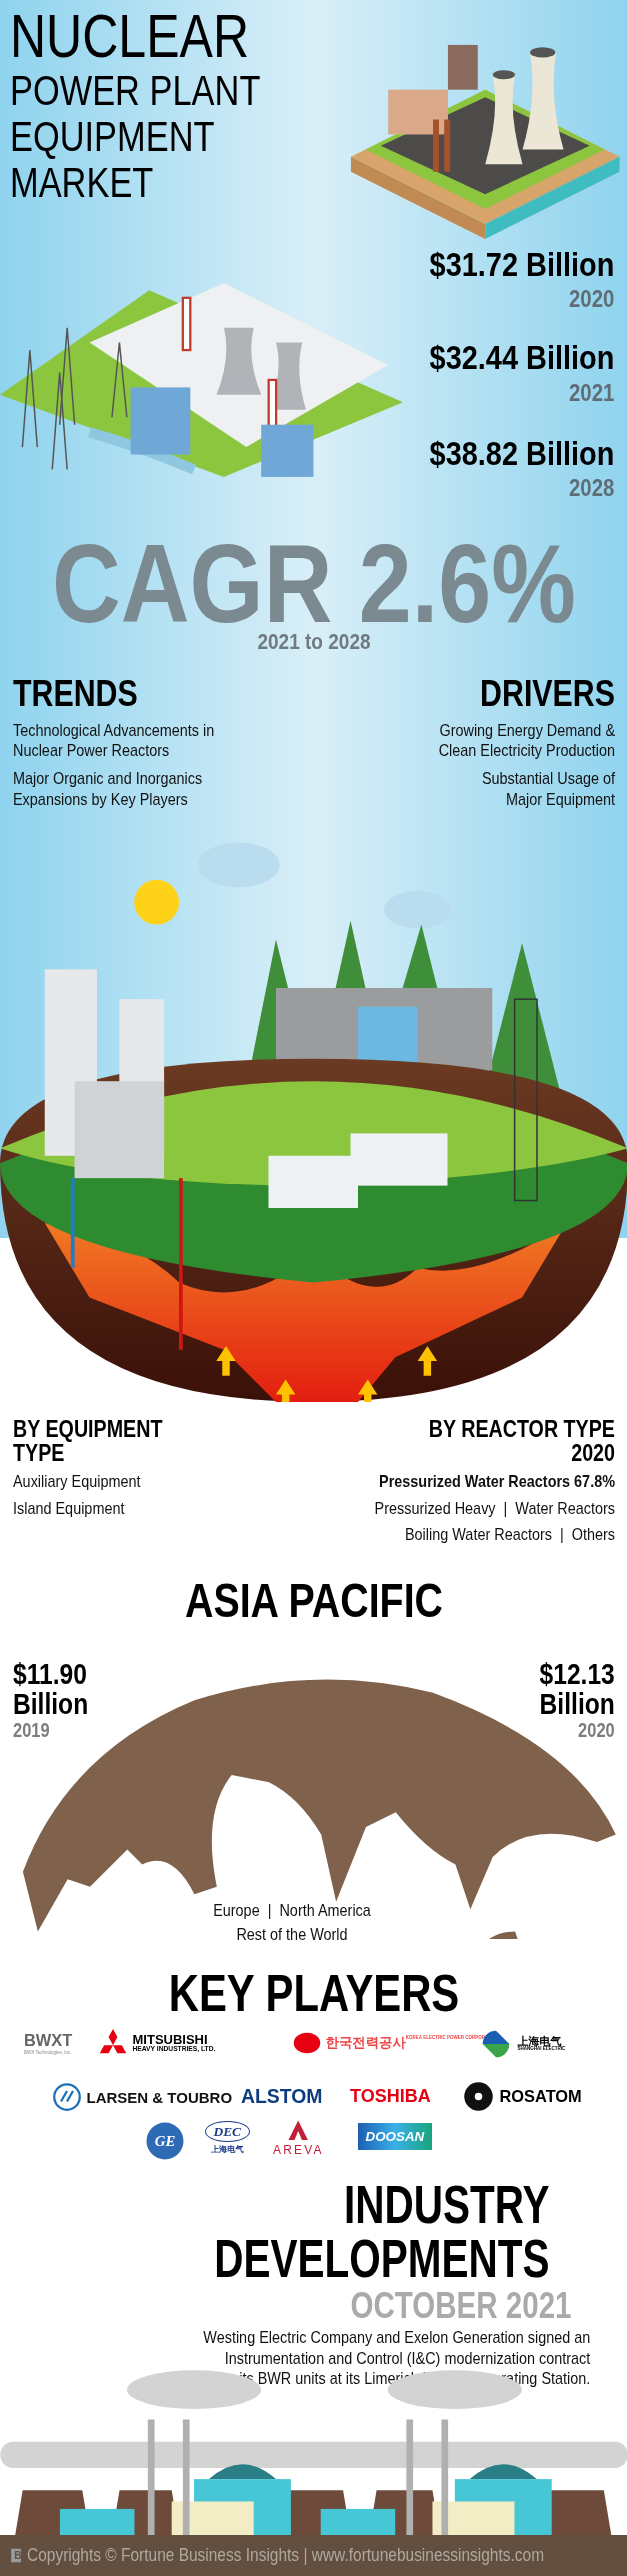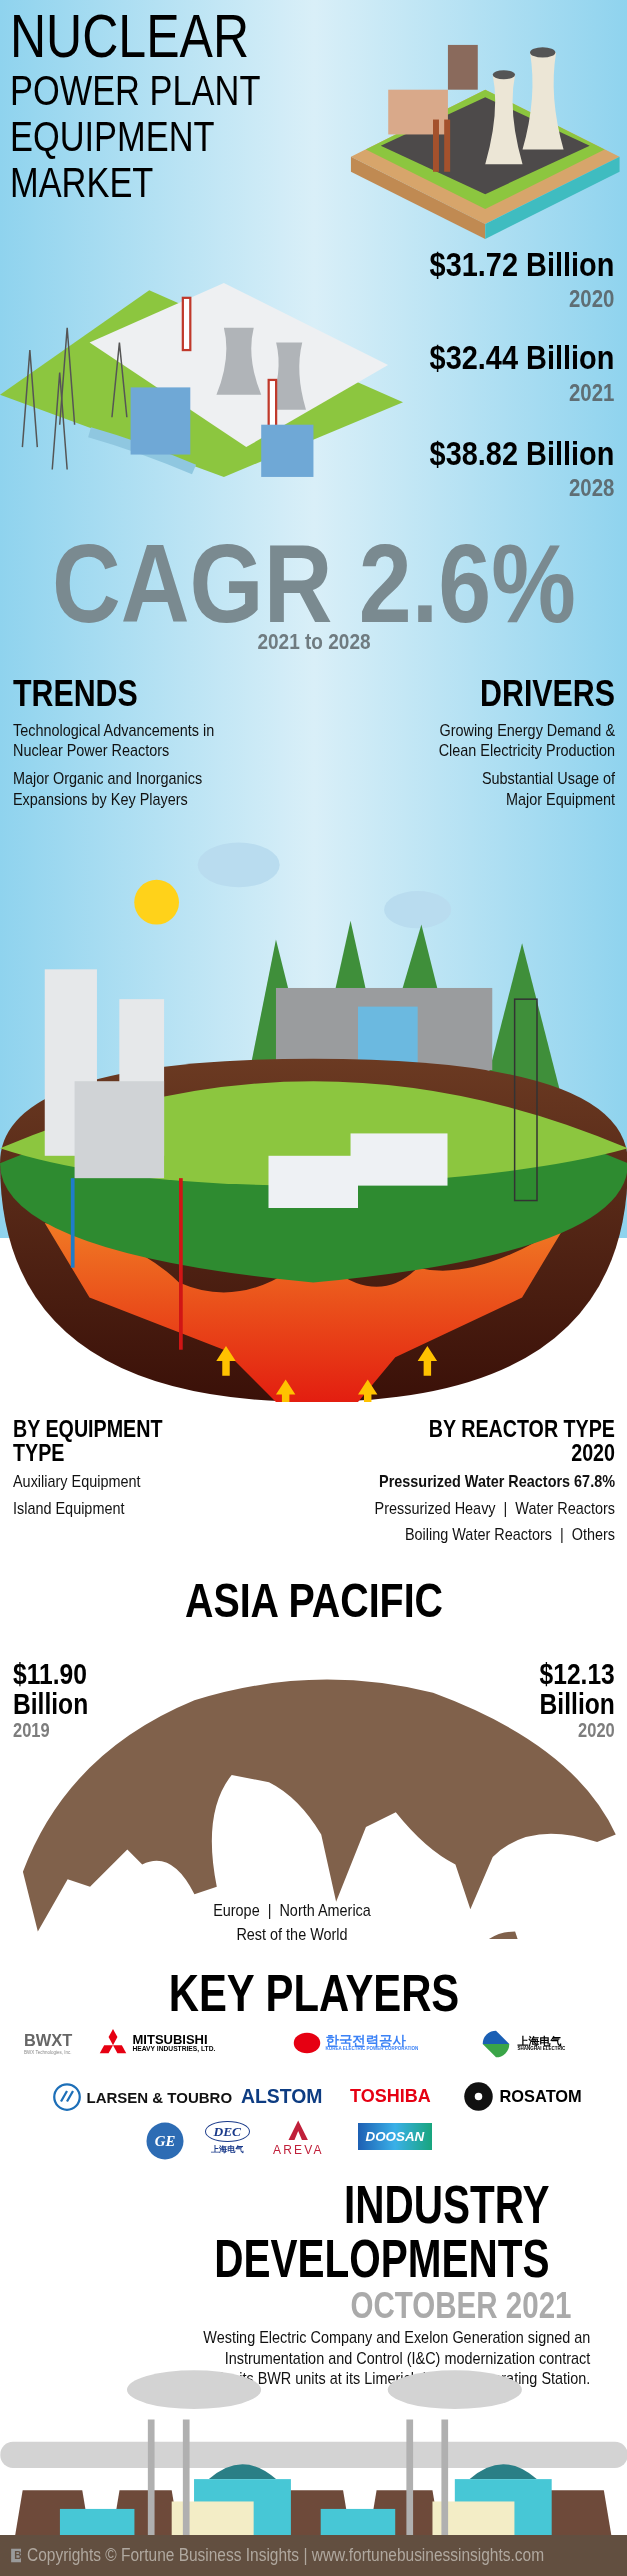--- a/index.html
+++ b/index.html
@@ -180,21 +180,21 @@
     </svg>
   <span style="display:flex;flex-direction:column;line-height:1">
     <span style="font-size:13px">MITSUBISHI</span>
     <span style="font-size:6.7px">HEAVY INDUSTRIES, LTD.</span>
   </span>
 </div>
 <div class="logo" style="left:293px;top:2031px">
   <svg width="28" height="24" viewBox="0 0 38 32">
       <ellipse cx="19" cy="16" rx="18" ry="14" fill="#e60012"></ellipse>
     </svg>
-  <span style="display:flex;flex-direction:column;line-height:1;color:#3b82f6">
+  <span style="display:flex;flex-direction:row;line-height:1;color:#ef4444">
     <span style="font-size:13.4px">한국전력공사</span>
     <span style="font-size:4.5px">KOREA ELECTRIC POWER CORPORATION</span>
   </span>
 </div>
 <div class="logo" style="left:479px;top:2029px">
   <svg width="34" height="30" viewBox="0 0 46 40">
       <path d="M23 2 A18 18 0 0 0 5 20 L41 20Z" fill="#1a5fb4"></path>
       <path d="M23 38 A18 18 0 0 0 41 20 L5 20Z" fill="#3aa548"></path>
     </svg>
   <span style="display:flex;flex-direction:column;line-height:1">

